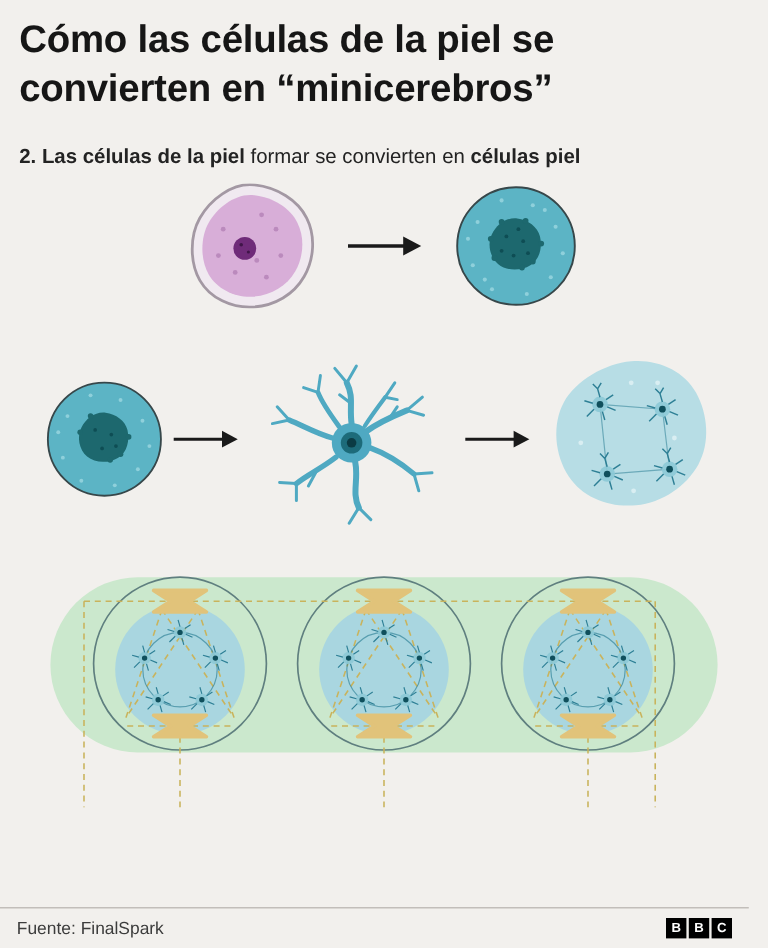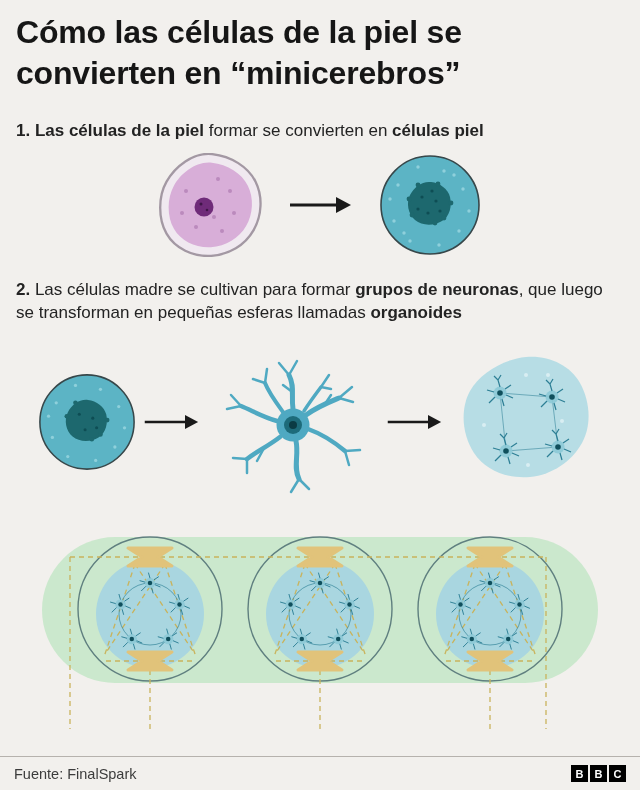--- a/index.html
+++ b/index.html
@@ -14,40 +14,40 @@
     color:#161616;font-weight:700;letter-spacing:-0.2px;max-width:600px;
   }
   .step-text{font-size:17px;line-height:1.35;margin:0 0 10px;color:#232323;}
   .step-text .b{font-weight:700;}
   .illus{display:flex;align-items:center;justify-content:center;}
   .illus-1{gap:26px;margin-bottom:22px;}
   .illus-2{gap:6px;margin-bottom:14px;}
   .step3-text{margin-bottom:4px;}
   .full{margin:0 -16px;display:block;}
   .footer{
-    position:absolute;left:0;right:0;bottom:0;height:33px;
+    position:absolute;left:0;right:16px;bottom:0;height:33px;
     border-top:1px solid #b6b2ad;background:#f2f0ed;
     display:flex;align-items:center;justify-content:space-between;padding:0 14px;
   }
   .source{font-size:14.5px;color:#3c3c3c;}
   .bbc{display:flex;gap:2px;}
   .bbc span{
     width:17px;height:17px;background:#000;color:#fff;
     font-weight:700;font-size:11px;display:flex;align-items:center;justify-content:center;
   }
 </style>
 </head>
 <body>
 
 <div class="container">
 
   <h1>Cómo las células de la piel se convierten en “minicerebros”</h1>
 
   <section>
-    <p class="step-text"><span class="b">1. Las células de la piel</span><span> formar se convierten en </span><span class="b">células piel</span></p>
+    <p class="step-text"><span class="b">2. Las células de la piel</span><span> formar se convierten en </span><span class="b">células piel</span></p>
 
     <div class="illus illus-1">
 
       <svg width="104" height="104" viewBox="-52 -52 104 104">
         <path d="M2,-48 C20,-46 36,-36 43,-22 C50,-8 49,10 41,24 C33,38 18,47 1,48 C-16,49 -33,41 -41,27 C-49,13 -49,-8 -41,-22 C-33,-36 -16,-50 2,-48 Z" transform="scale(1.06)" fill="#f0e9f0" stroke="#a398a3" stroke-width="2.2"></path>
         <path d="M2,-48 C20,-46 36,-36 43,-22 C50,-8 49,10 41,24 C33,38 18,47 1,48 C-16,49 -33,41 -41,27 C-49,13 -49,-8 -41,-22 C-33,-36 -16,-50 2,-48 Z" transform="scale(0.88)" fill="#d8aed8"></path>
         <g fill="#bb8abd">
           <circle cx="-24" cy="-14" r="2"></circle>
             <circle cx="8" cy="-26" r="2"></circle>
             <circle cx="24" cy="8" r="2"></circle>
@@ -99,21 +99,20 @@
             <circle cx="-2" cy="8" r="1.6"></circle>
           <circle cx="10" cy="6" r="1.6"></circle>
             <circle cx="-12" cy="4" r="1.6"></circle>
             <circle cx="2" cy="-14" r="1.6"></circle>
         </g>
       </svg>
     </div>
   </section>
 
   <section>
-    <p class="step-text"><span class="b">2.</span><span> Las células madre se cultivan para formar </span><span class="b">grupos de neuronas</span><span>, que luego se transforman en pequeñas esferas llamadas </span><span class="b">organoides</span></p>
 
     <div class="illus illus-2">
 
       <svg width="100" height="100" viewBox="-52 -52 104 104">
         <circle r="49" fill="#5cb4c5" stroke="#37474a" stroke-width="1.6"></circle>
         <g fill="#8fd0db">
           <circle cx="-32" cy="-20" r="1.7"></circle>
             <circle cx="-12" cy="-38" r="1.7"></circle>
             <circle cx="14" cy="-34" r="1.7"></circle>
           <circle cx="33" cy="-16" r="1.7"></circle>

